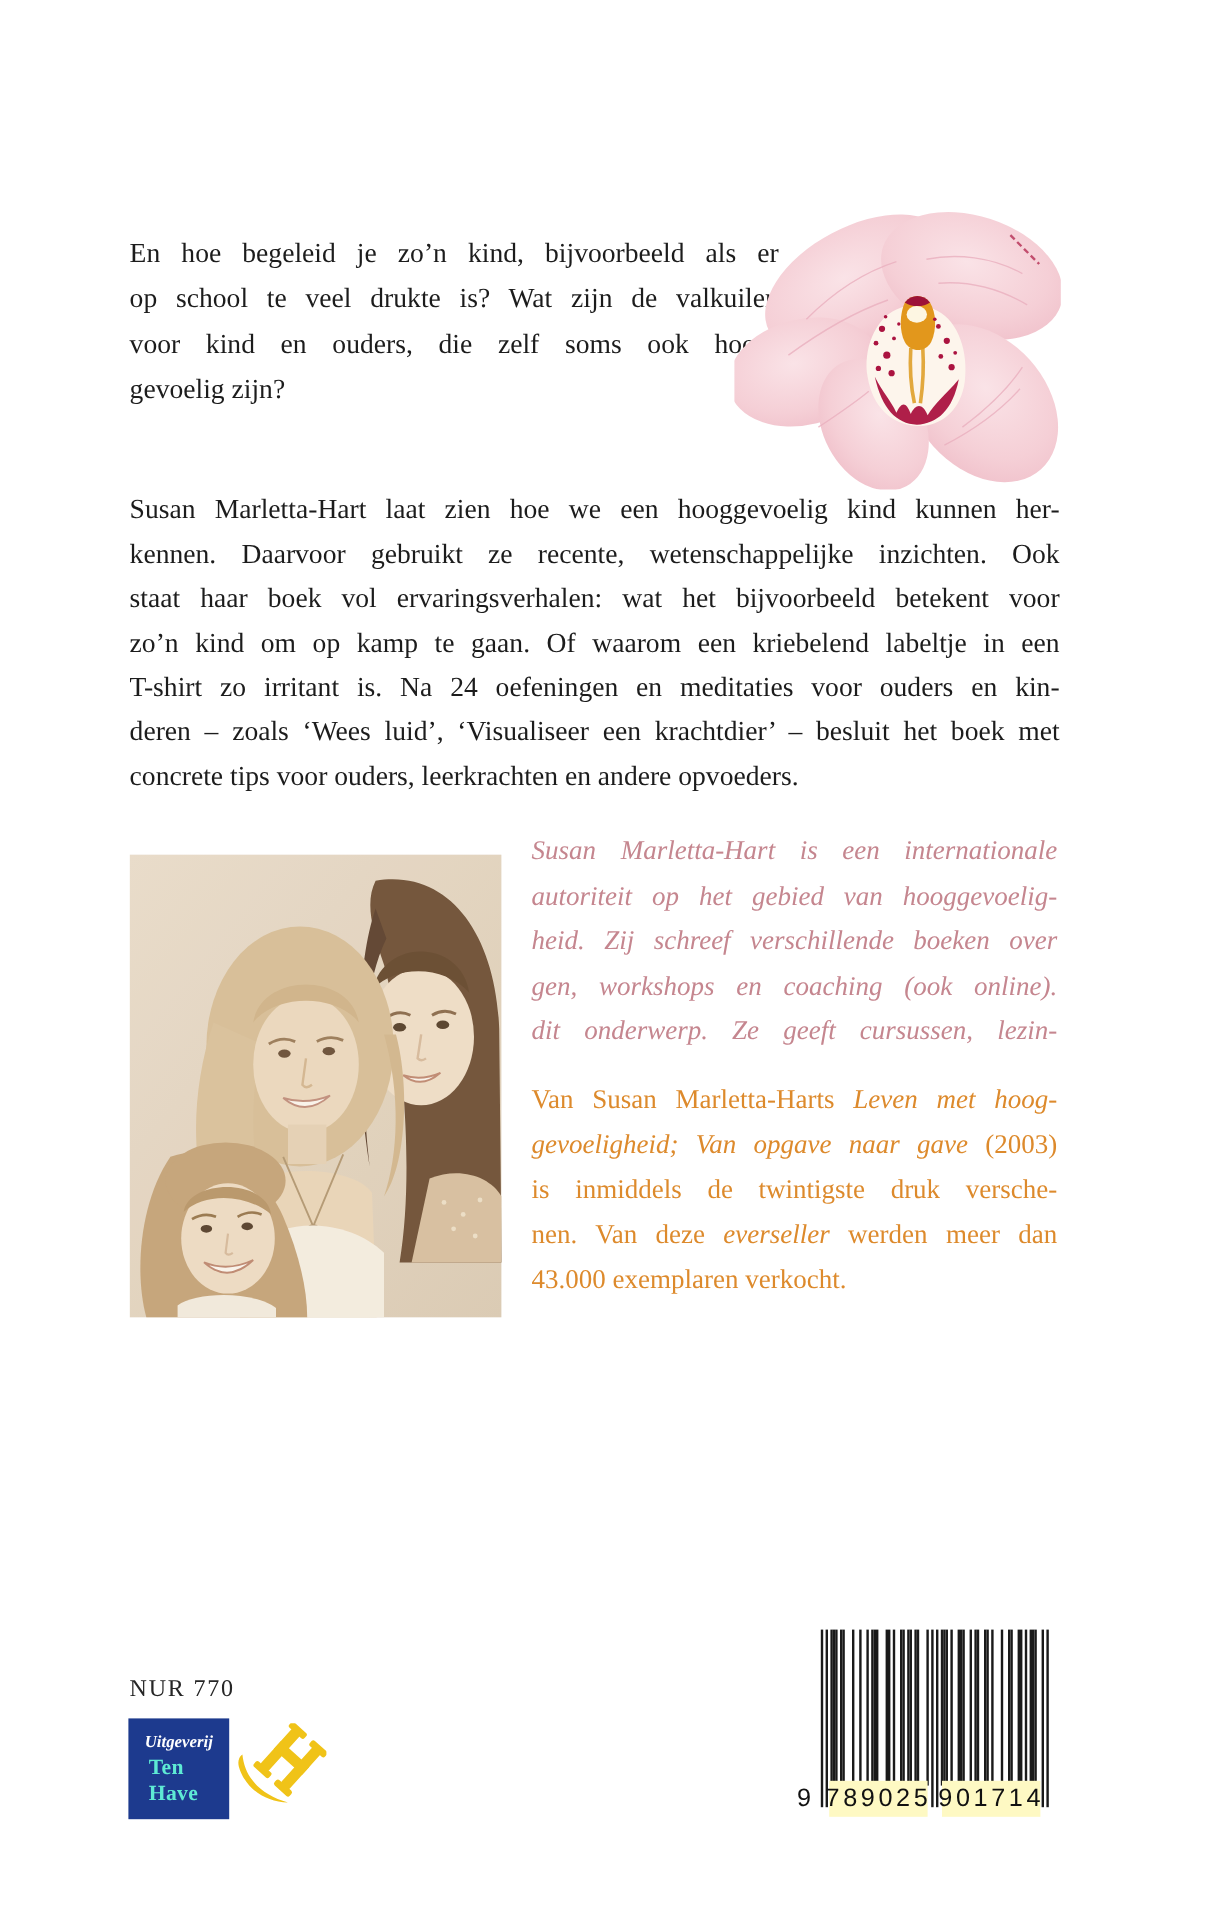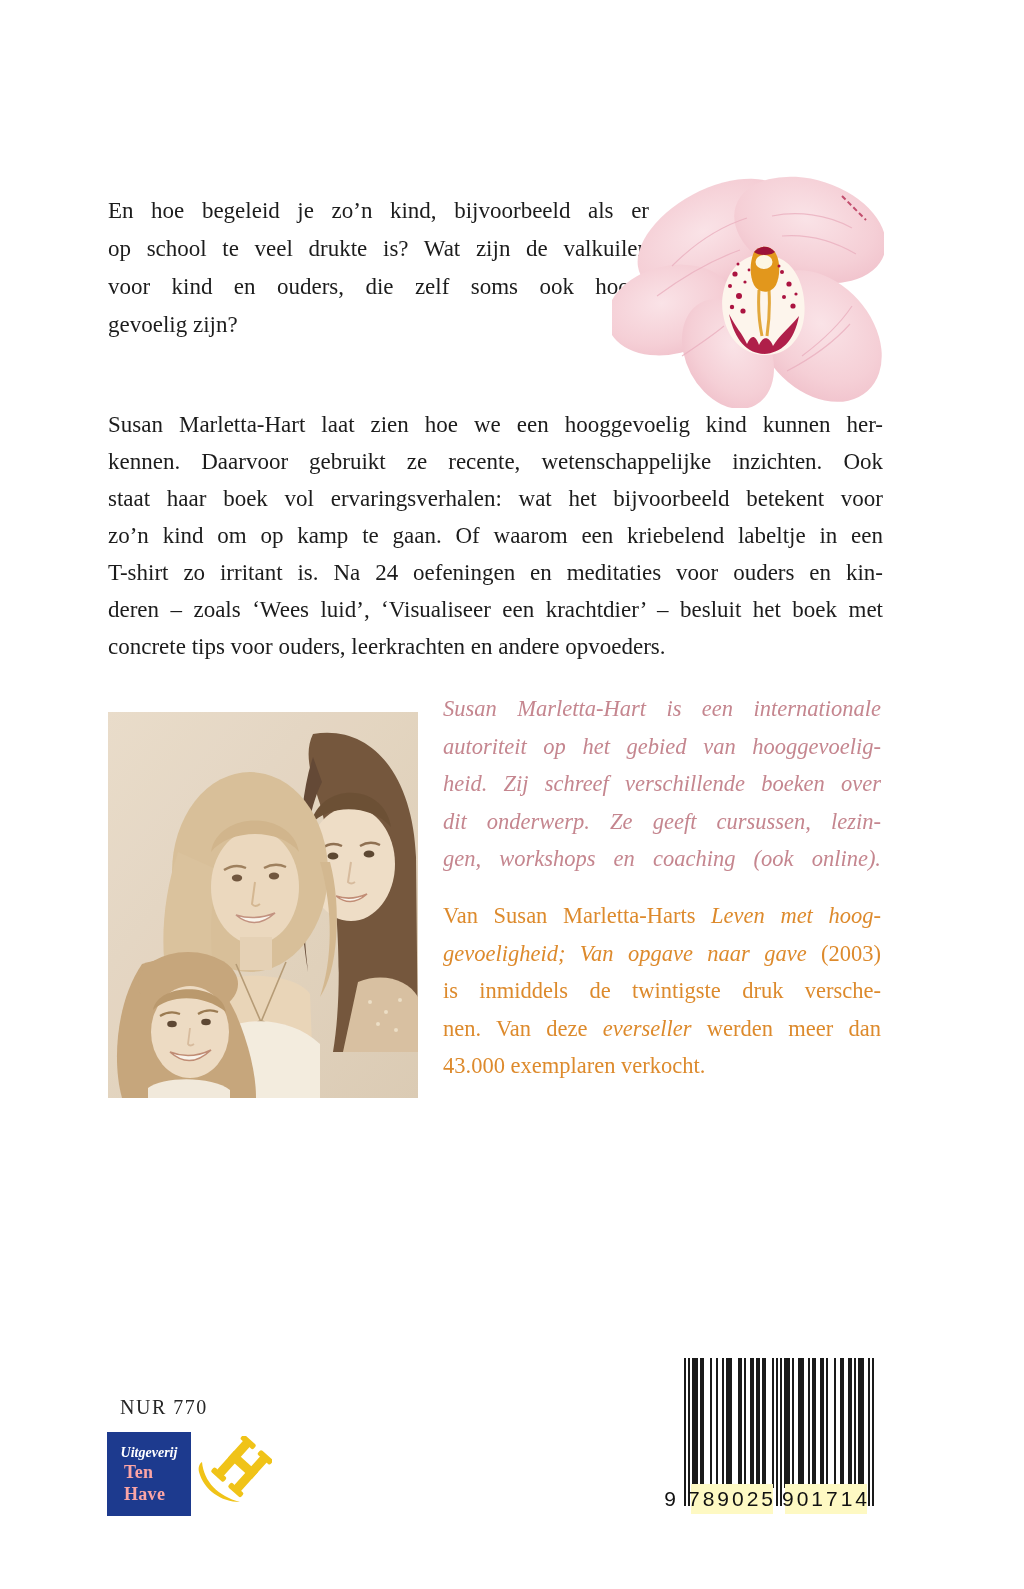--- a/index.html
+++ b/index.html
@@ -11,21 +11,21 @@
   .jline{text-align:justify;text-align-last:justify;}
   .jline i{font-style:italic;}
   .intro{left:108px;top:192px;width:541px;font-size:23px;line-height:38px;}
   .desc{left:108px;top:406px;width:775px;font-size:23px;line-height:37px;}
   .bio{left:443px;top:690px;width:438px;font-size:22.5px;line-height:37.5px;}
   .promo{left:443px;top:897px;width:438px;font-size:22.5px;line-height:37.5px;}
 
   .flower{position:absolute;left:612px;top:156px;width:272px;height:252px;}
   .photo{position:absolute;left:108px;top:712px;width:310px;height:386px;}
 
-  .nur{position:absolute;left:120px;top:1396px;font-size:20px;letter-spacing:1.5px;color:#262626;}
+  .nur{position:absolute;left:108px;top:1396px;font-size:20px;letter-spacing:1.5px;color:#262626;}
 
   .publogo{
     position:absolute;left:107px;top:1432px;width:84px;height:84px;
     display:flex;flex-direction:column;align-items:center;justify-content:center;
     box-sizing:border-box;
   }
   .pub-top{font-style:italic;font-weight:bold;color:#ffffff;font-size:14px;line-height:17px;}
   .pub-bottom{font-weight:bold;font-size:18px;line-height:22px;letter-spacing:0.3px;}
   .pubmark{position:absolute;left:196px;top:1436px;width:76px;height:72px;}
 
@@ -179,37 +179,37 @@
       <path d="M62,340 Q82,358 103,338 Q82,348 62,340 Z" fill="#fdfaf4" stroke="#bf8a74" stroke-width="1.6"></path>
       <path d="M40,376 C55,364 105,364 122,378 L122,386 L40,386 Z" fill="#f5efe3"></path>
     </g>
     <rect width="310" height="386" fill="#c9ab84" opacity="0.08"></rect>
   </svg>
 
   <div class="para bio" style="color: rgb(197, 134, 143); font-style: italic;">
       <div class="jline"><span>Susan Marletta-Hart is een internationale</span></div>
       <div class="jline"><span>autoriteit op het gebied van hooggevoelig-</span></div>
       <div class="jline"><span>heid. Zij schreef verschillende boeken over</span></div>
+      <div class="jline" style="text-align-last: justify;"><span>gen, workshops en coaching (ook online).</span></div>
       <div class="jline"><span>dit onderwerp. Ze geeft cursussen, lezin-</span></div>
-      <div class="jline" style="text-align-last: justify;"><span>gen, workshops en coaching (ook online).</span></div>
     </div>
 
   <div class="para promo" style="color: rgb(221, 138, 44);">
       <div class="jline"><span>Van Susan Marletta-Harts </span><i>Leven met hoog-</i><span></span></div>
       <div class="jline"><span></span><i>gevoeligheid; Van opgave naar gave</i><span> (2003)</span></div>
       <div class="jline"><span>is inmiddels de twintigste druk versche-</span></div>
       <div class="jline"><span>nen. Van deze </span><i>everseller</i><span> werden meer dan</span></div>
       <div class="jline" style="text-align-last: left;"><span>43.000 exemplaren verkocht.</span></div>
     </div>
 
   <div class="nur">NUR 770</div>
 
   <div class="publogo" style="background: rgb(29, 58, 142);">
     <div class="pub-top">Uitgeverij</div>
-    <div class="pub-bottom" style="color: #fca5a5; margin-left: 17px;">Ten Have</div>
+    <div class="pub-bottom" style="color: #5eead4; margin-left: 17px;">Ten Have</div>
   </div>
 
   <svg class="pubmark" viewBox="0 0 76 72">
     <g fill="#f0c318">
       <g transform="rotate(42 46 30)">
         <rect x="30" y="8" width="9" height="42" rx="1.5"></rect>
         <rect x="53" y="8" width="9" height="42" rx="1.5"></rect>
         <rect x="30" y="24" width="32" height="9"></rect>
         <rect x="26" y="5" width="17" height="6" rx="2"></rect>
         <rect x="49" y="5" width="17" height="6" rx="2"></rect>

